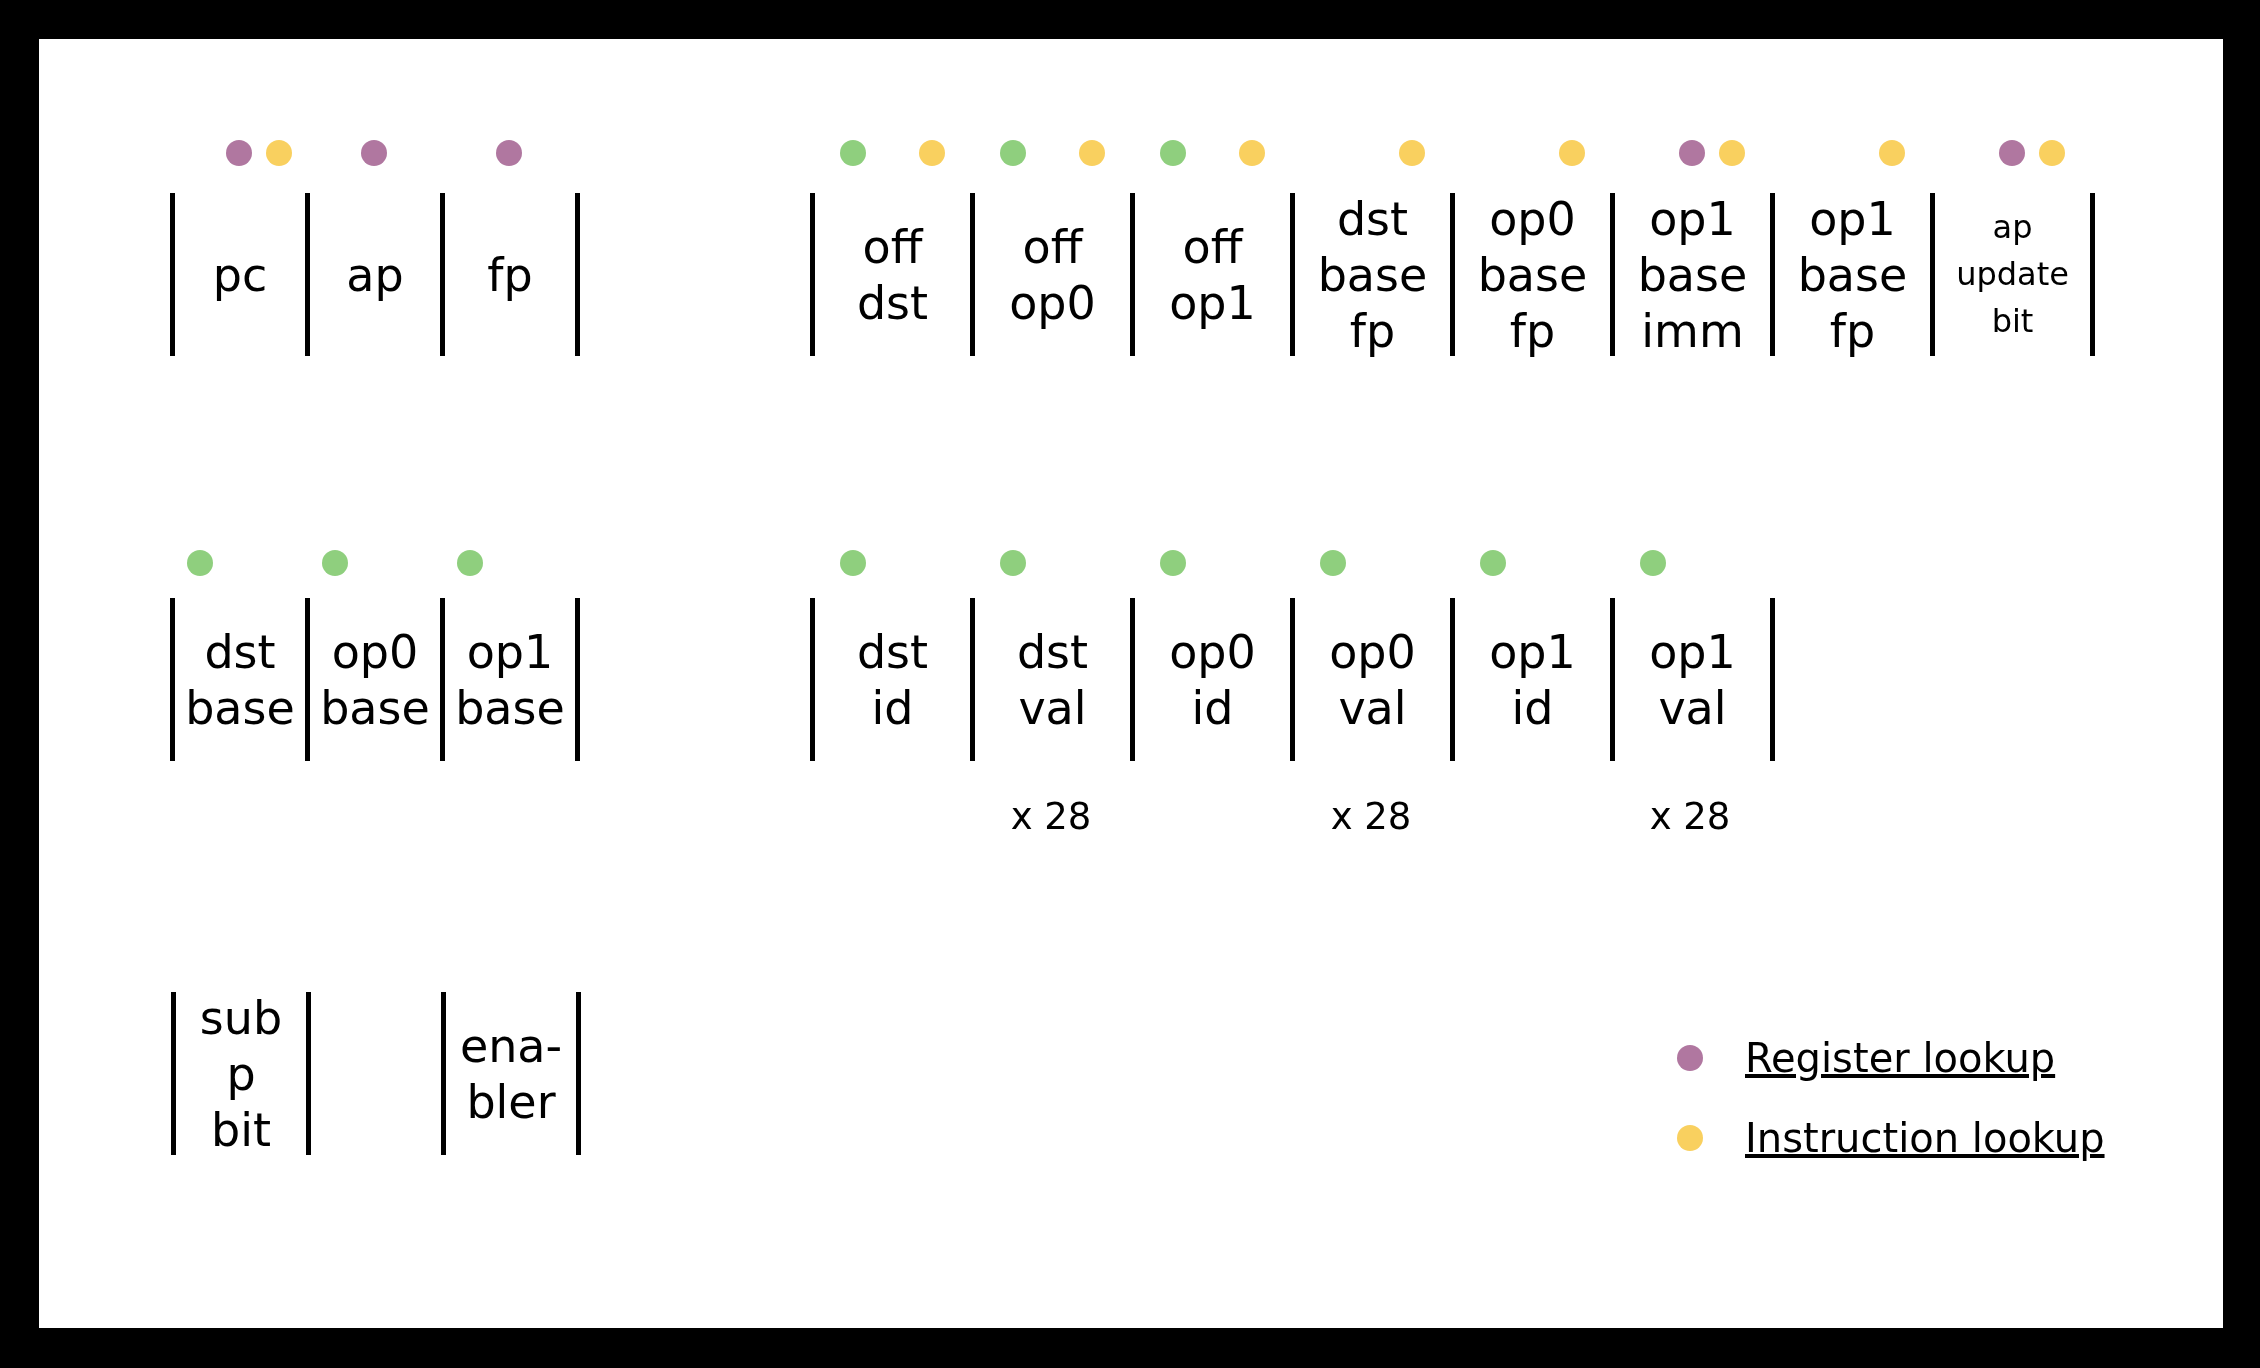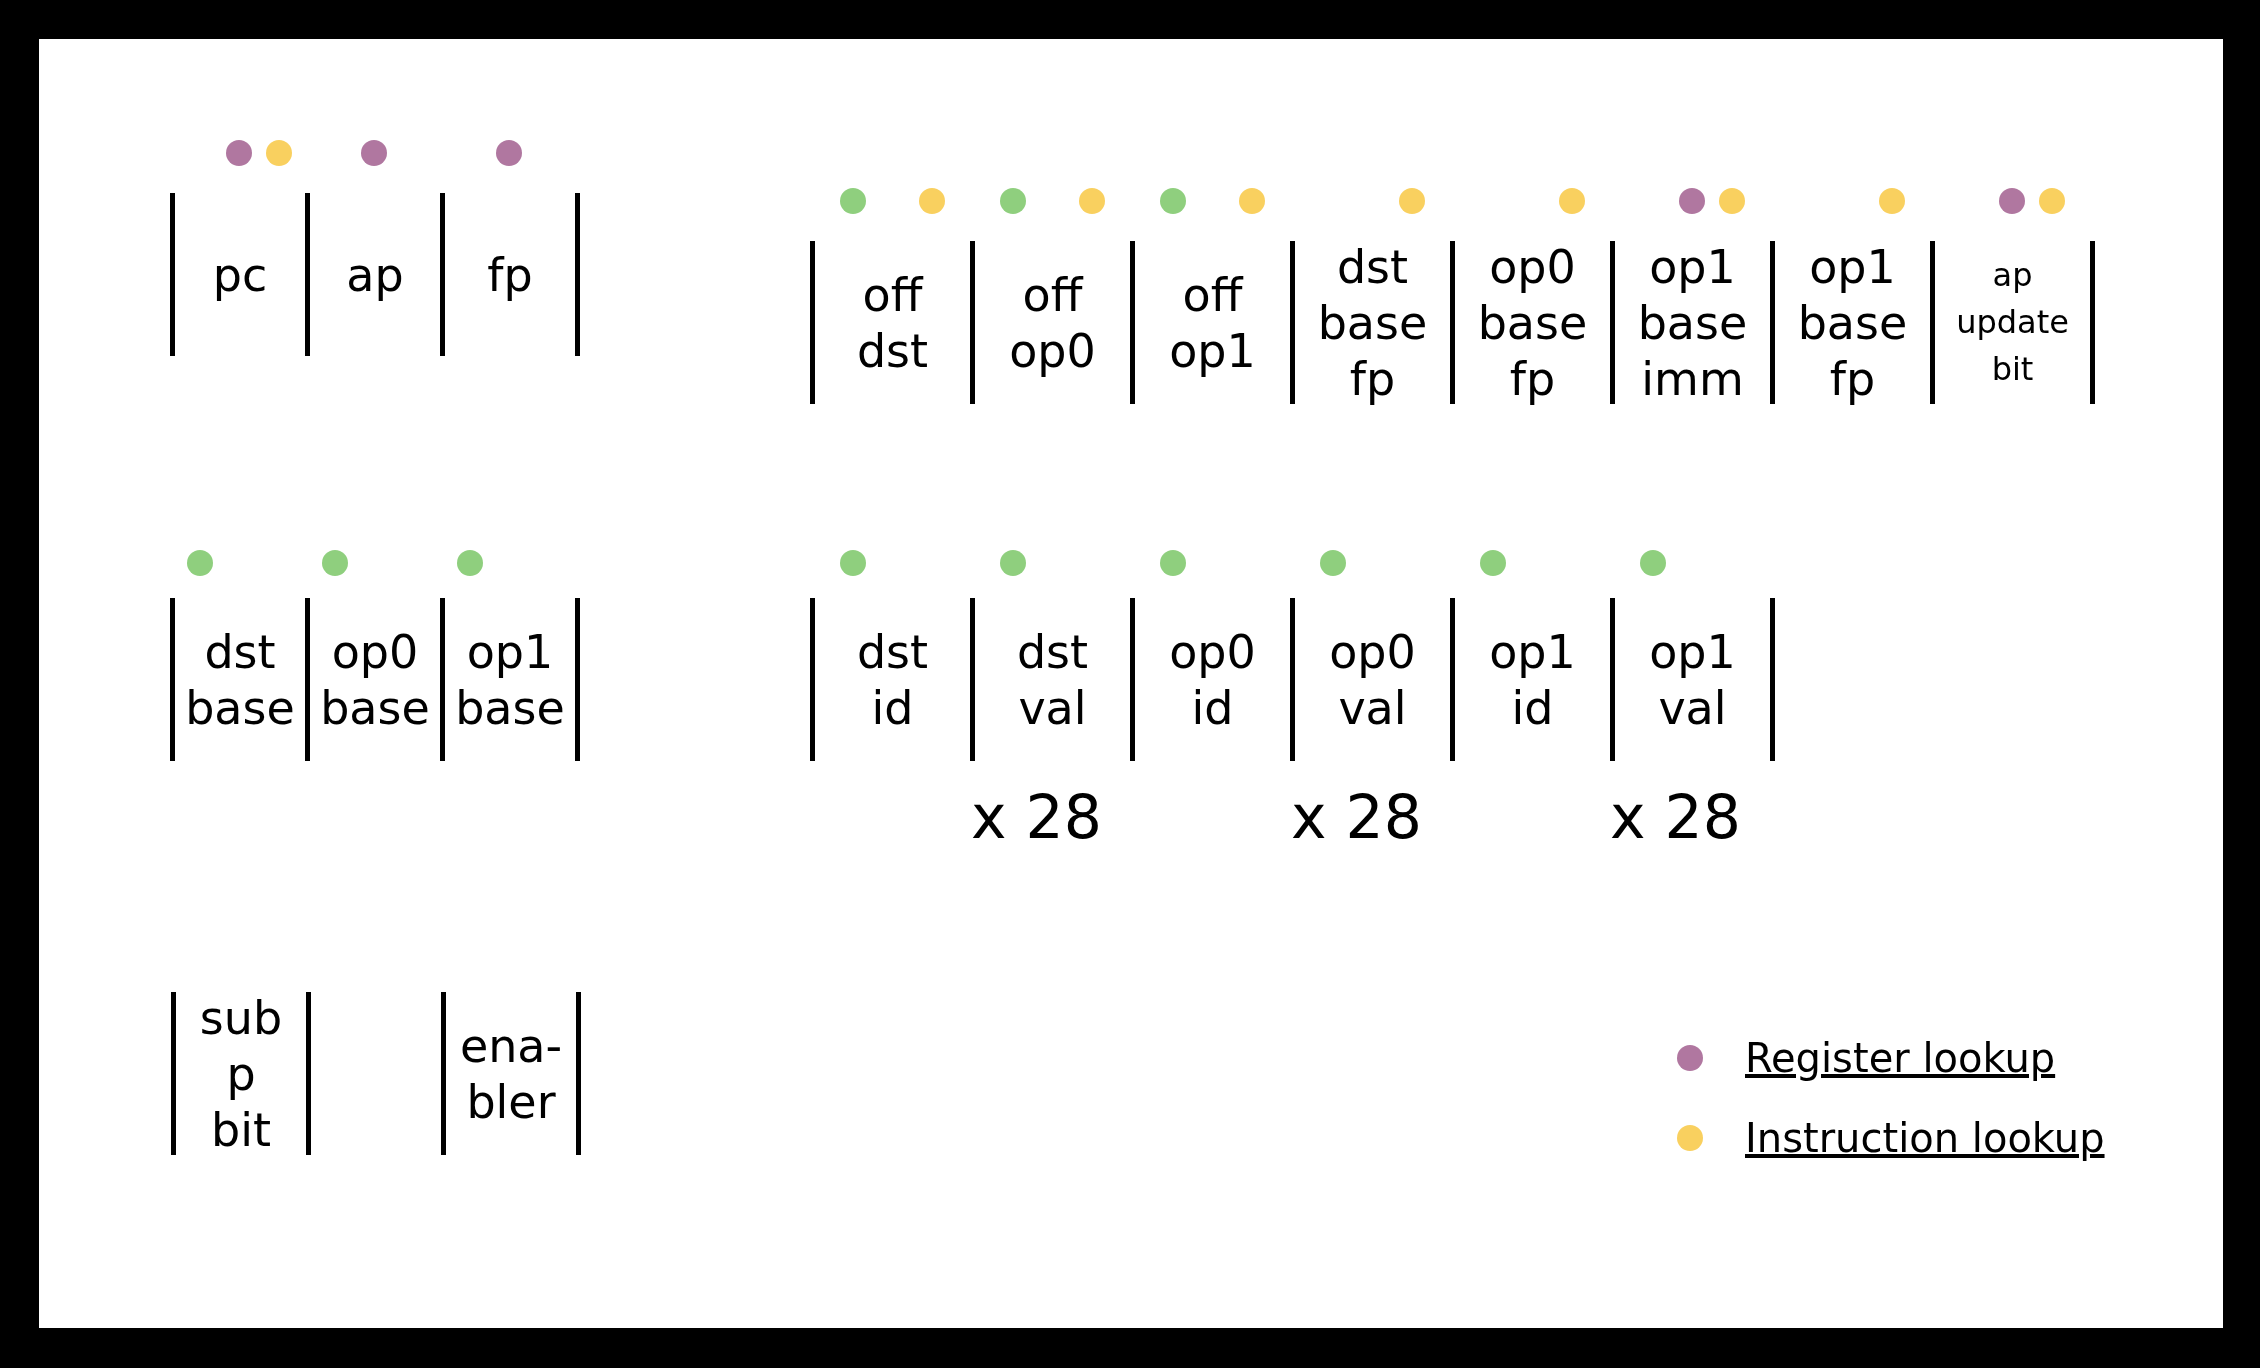--- a/index.html
+++ b/index.html
@@ -31,22 +31,22 @@
   .cell.small .lbl{font-size:32px;line-height:47px;}
   .dot{
     position:absolute;width:26px;height:26px;border-radius:50%;
     top:-53px;
   }
   .row2g .dot{top:-48px;}
   .slot-g{left:calc(50% - 53px);}
   .slot-p{left:calc(50% - 14px);}
   .slot-y{left:calc(50% + 26px);}
   .x28{
-    position:absolute;width:160px;
-    font-size:60px;line-height:56px;top:750px;
+    position:absolute;width:160px;text-align:center;
+    font-size:37px;line-height:56px;top:750px;
   }
   .legend{position:absolute;left:1638px;top:979px;}
   .legend-item{display:flex;align-items:center;height:80px;}
   .legend-dot{width:26px;height:26px;border-radius:50%;flex:0 0 auto;}
   .legend-label{margin-left:42px;font-size:40px;white-space:nowrap;text-decoration:underline;}
 </style>
 </head>
 <body>
 
 <div class="panel">
@@ -61,21 +61,21 @@
       <span class="dot slot-p" style="background-color: rgb(176, 119, 160);"></span>
       <div class="lbl">ap</div>
     </div>
     <div class="cell">
       <span class="dot slot-p" style="background-color: rgb(176, 119, 160);"></span>
       <div class="lbl">fp</div>
     </div>
     <div class="endbar"></div>
   </div>
 
-  <div class="group g-right" style="left:771px;top:154px;margin-top:48px;">
+  <div class="group g-right" style="left:771px;top:154px;">
     <div class="cell">
       <span class="dot slot-g" style="background-color: rgb(143, 207, 126);"></span>
       <span class="dot slot-y" style="background-color: rgb(249, 208, 95);"></span>
       <div class="lbl">off
 dst</div>
     </div>
     <div class="cell">
       <span class="dot slot-g" style="background-color: rgb(143, 207, 126);"></span>
       <span class="dot slot-y" style="background-color: rgb(249, 208, 95);"></span>
       <div class="lbl">off

